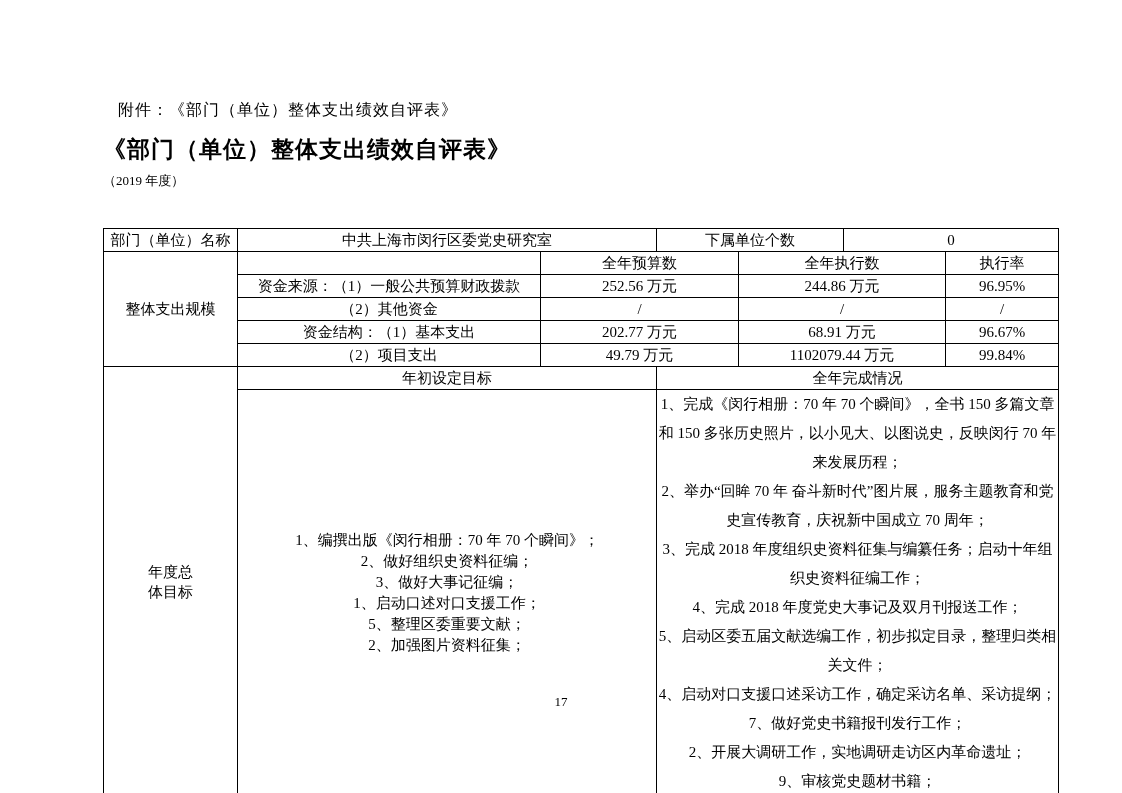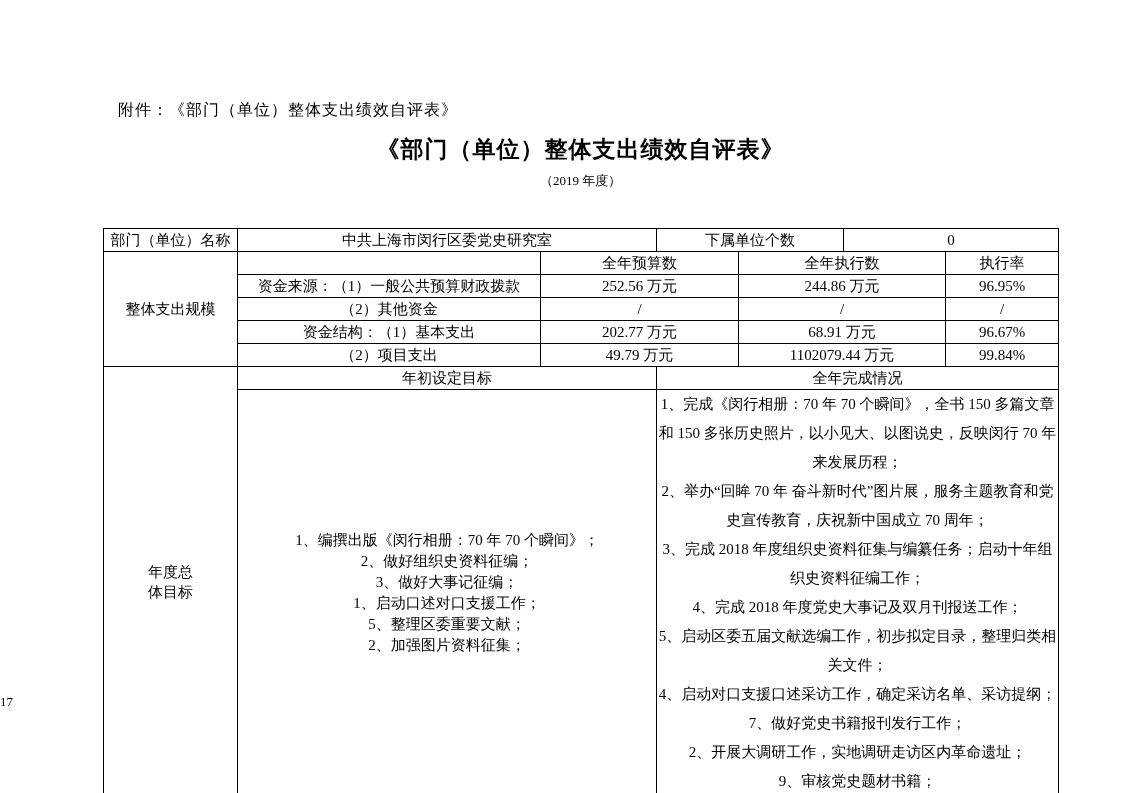--- a/index.html
+++ b/index.html
@@ -7,25 +7,25 @@
     width:1122px;height:793px;position:relative;overflow:hidden;
     font-family:"Liberation Serif","DejaVu Serif",serif;
     color:#000;
   }
   .attachment-line{
     position:absolute;left:118px;top:100px;
     font-size:16px;letter-spacing:1px;white-space:nowrap;
   }
   .doc-title{
     position:absolute;left:103px;top:134px;width:955px;
-    text-align:center;font-size:23px;font-weight:bold;letter-spacing:1px;
+    font-size:23px;font-weight:bold;letter-spacing:1px;
   }
   .doc-subtitle{
     position:absolute;left:103px;top:172px;width:955px;
-    text-align:center;font-size:13px;
+    font-size:13px;
   }
   table.self-eval{
     position:absolute;left:103px;top:196px;
     border-collapse:collapse;table-layout:fixed;width:955px;
     font-size:15px;
     margin-top:32px;
   }
   table.self-eval td{
     border:1px solid #000;
     padding:0;
@@ -45,21 +45,21 @@
     vertical-align:middle;text-align:left;padding:4px 6px 4px 4px;
     line-height:21px;
   }
   td.goals-done-cell{
     vertical-align:top;text-align:left;padding:1px 2px 0 3px;
     line-height:29px;
   }
   .goal-item{margin:0;}
   .page-number{
     position:absolute;left:0;top:694px;width:1122px;
-    font-size:13px;
+    text-align:center;font-size:13px;
   }
 </style>
 </head>
 <body>
 
 <div class="attachment-line">附件：《部门（单位）整体支出绩效自评表》</div>
 
 <div class="doc-title">《部门（单位）整体支出绩效自评表》</div>
 
 <div class="doc-subtitle">（2019 年度）</div>

